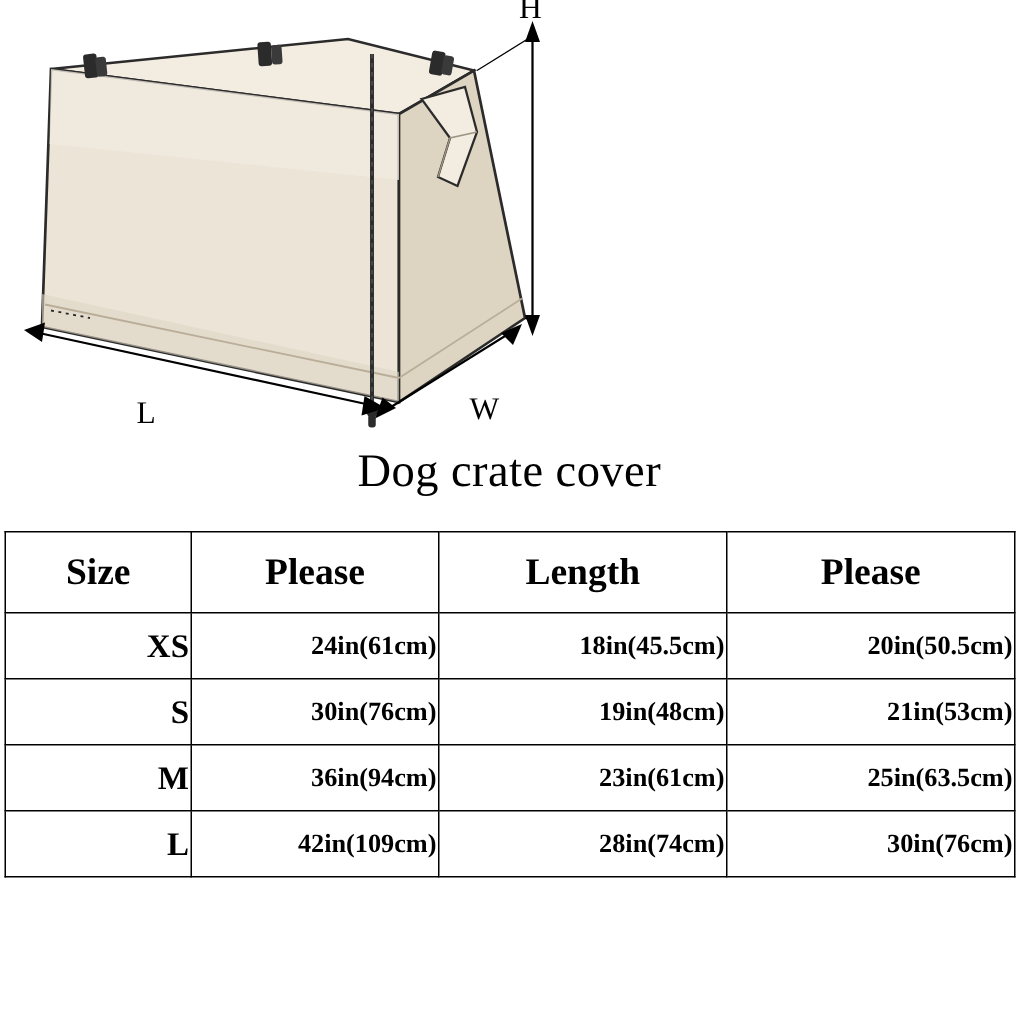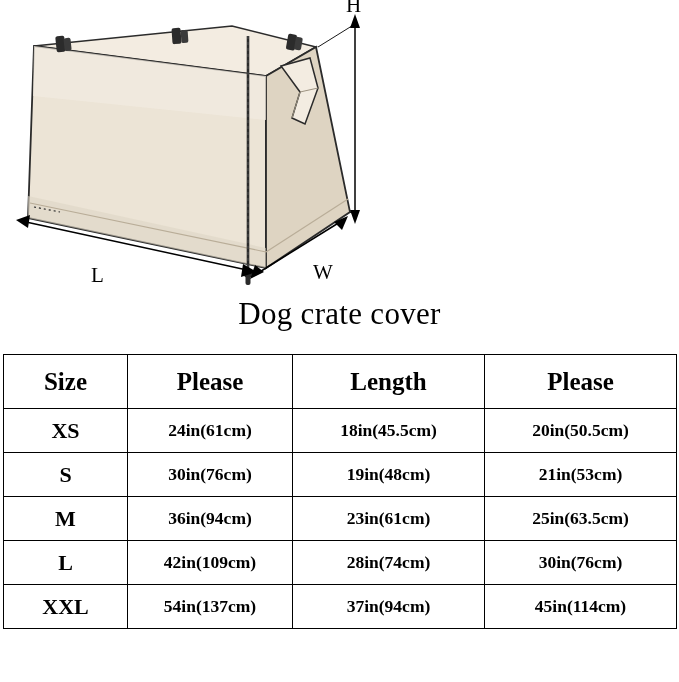--- a/index.html
+++ b/index.html
@@ -65,20 +65,21 @@
   }
   #size-table thead th {
     height: 54px;
     font-size: 25px;
     font-family: "Liberation Serif", serif;
   }
   #size-table tbody td {
     height: 44px;
     font-size: 17.5px;
     font-family: "Liberation Serif", serif;
+    text-align: right;
   }
   #size-table tbody td.size-cell {
     font-size: 22px;
   }
   col.c-size  { width: 124px; }
   col.c-len   { width: 165px; }
   col.c-wid   { width: 192px; }
   col.c-hei   { width: 192px; }
 </style>
 </head>
@@ -191,22 +192,16 @@
         <td>36in(94cm)</td>
         <td>23in(61cm)</td>
         <td>25in(63.5cm)</td>
       </tr>
       <tr>
         <td class="size-cell">L</td>
         <td>42in(109cm)</td>
         <td>28in(74cm)</td>
         <td>30in(76cm)</td>
       </tr>
-      <tr>
-        <td class="size-cell">XXL</td>
-        <td>54in(137cm)</td>
-        <td>37in(94cm)</td>
-        <td>45in(114cm)</td>
-      </tr>
     </tbody>
   </table>
 
 </div>
 
 </body></html>

